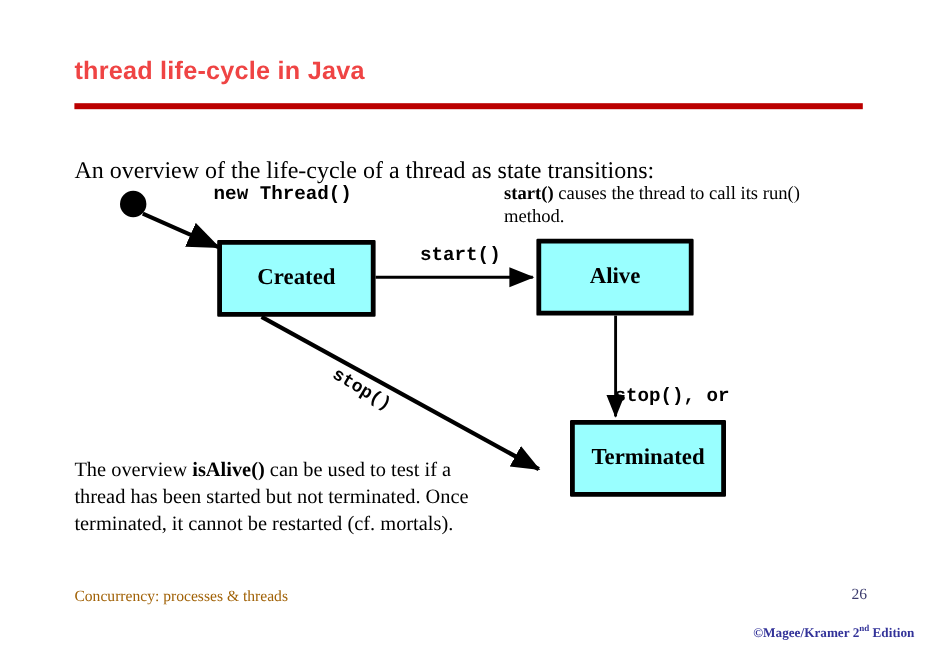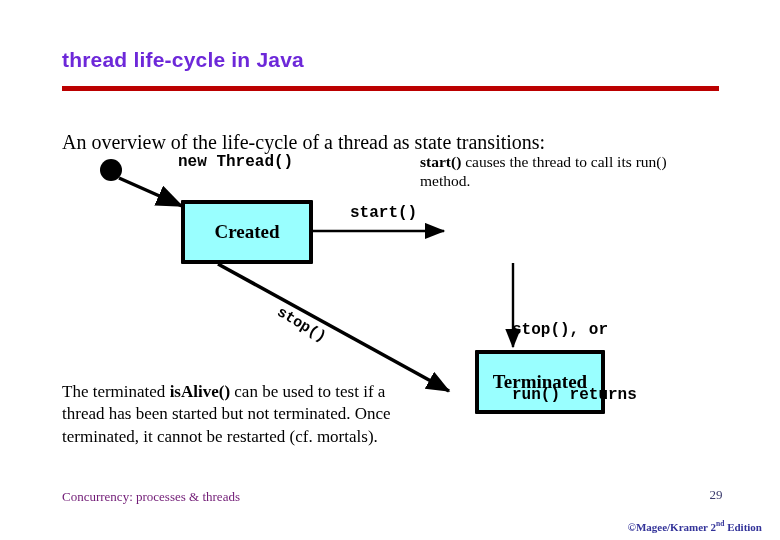--- a/index.html
+++ b/index.html
@@ -18,21 +18,21 @@
   }
 
   
   #slide-title {
     position: absolute;
     left: 62px;
     top: 48px;
     font-family: "Liberation Sans", sans-serif;
     font-weight: bold;
     font-size: 21px;
-    color: #6d28d9;
+    color: #ef4444;
     letter-spacing: 0.2px;
     white-space: nowrap;
   }
   #title-rule {
     position: absolute;
     left: 62px;
     top: 86px;
     width: 657px;
     height: 5px;
     background: #BB0000;
@@ -126,21 +126,21 @@
   }
   #note-isalive .bold { font-weight: bold; }
 
   
   #footer-left {
     position: absolute;
     left: 62px;
     top: 489px;
     font-family: "Liberation Serif", serif;
     font-size: 13px;
-    color: #701a75;
+    color: #a16207;
     white-space: nowrap;
   }
   #footer-page {
     position: absolute;
     left: 700px;
     top: 487px;
     width: 32px;
     text-align: center;
     font-family: "Liberation Serif", serif;
     font-size: 13px;
@@ -185,42 +185,44 @@
     <line x1="313" y1="231" x2="444" y2="231" stroke="#000000" stroke-width="2.6" marker-end="url(#arrowhead)"></line>
 
     <line x1="513" y1="263" x2="513" y2="347" stroke="#000000" stroke-width="2.4" marker-end="url(#arrowhead)"></line>
 
     <line x1="218" y1="264" x2="449" y2="391" stroke="#000000" stroke-width="3.6" marker-end="url(#arrowhead-thick)"></line>
   </svg>
 
   <div class="state-box" id="box-created">
     <span>Created</span>
   </div>
+  <div class="state-box" id="box-alive">
+    <span>Alive</span>
+  </div>
   <div class="state-box" id="box-terminated">
     <span>Terminated</span>
   </div>
 
   <div class="mono-label" id="label-new-thread">new Thread()</div>
 
   <div class="mono-label" id="label-start">start()</div>
 
   <div class="mono-label" id="label-stop-run">
     <div>stop(), or</div>
-    <div>run() returns</div>
   </div>
 
   <div class="mono-label" id="label-stop-diag">stop()</div>
 
   <div id="note-start">
     <span class="bold">start()</span><span> causes the thread to call its run() method.</span>
   </div>
 
   <div id="note-isalive">
-    <span>The terminated </span><span class="bold">isAlive()</span><span> can be used to test if a thread has been started but not terminated. Once terminated, it cannot be restarted (cf. mortals).</span>
+    <span>The overview </span><span class="bold">isAlive()</span><span> can be used to test if a thread has been started but not terminated. Once terminated, it cannot be restarted (cf. mortals).</span>
   </div>
 
   <div id="footer-left">Concurrency: processes &amp; threads</div>
-  <div id="footer-page">29</div>
+  <div id="footer-page">26</div>
   <div id="footer-copy">
     <span>©Magee/Kramer </span><span class="edition">2</span><sup class="edition">nd</sup><span class="edition"> Edition</span>
   </div>
 
 </div>
 
 </body></html>

